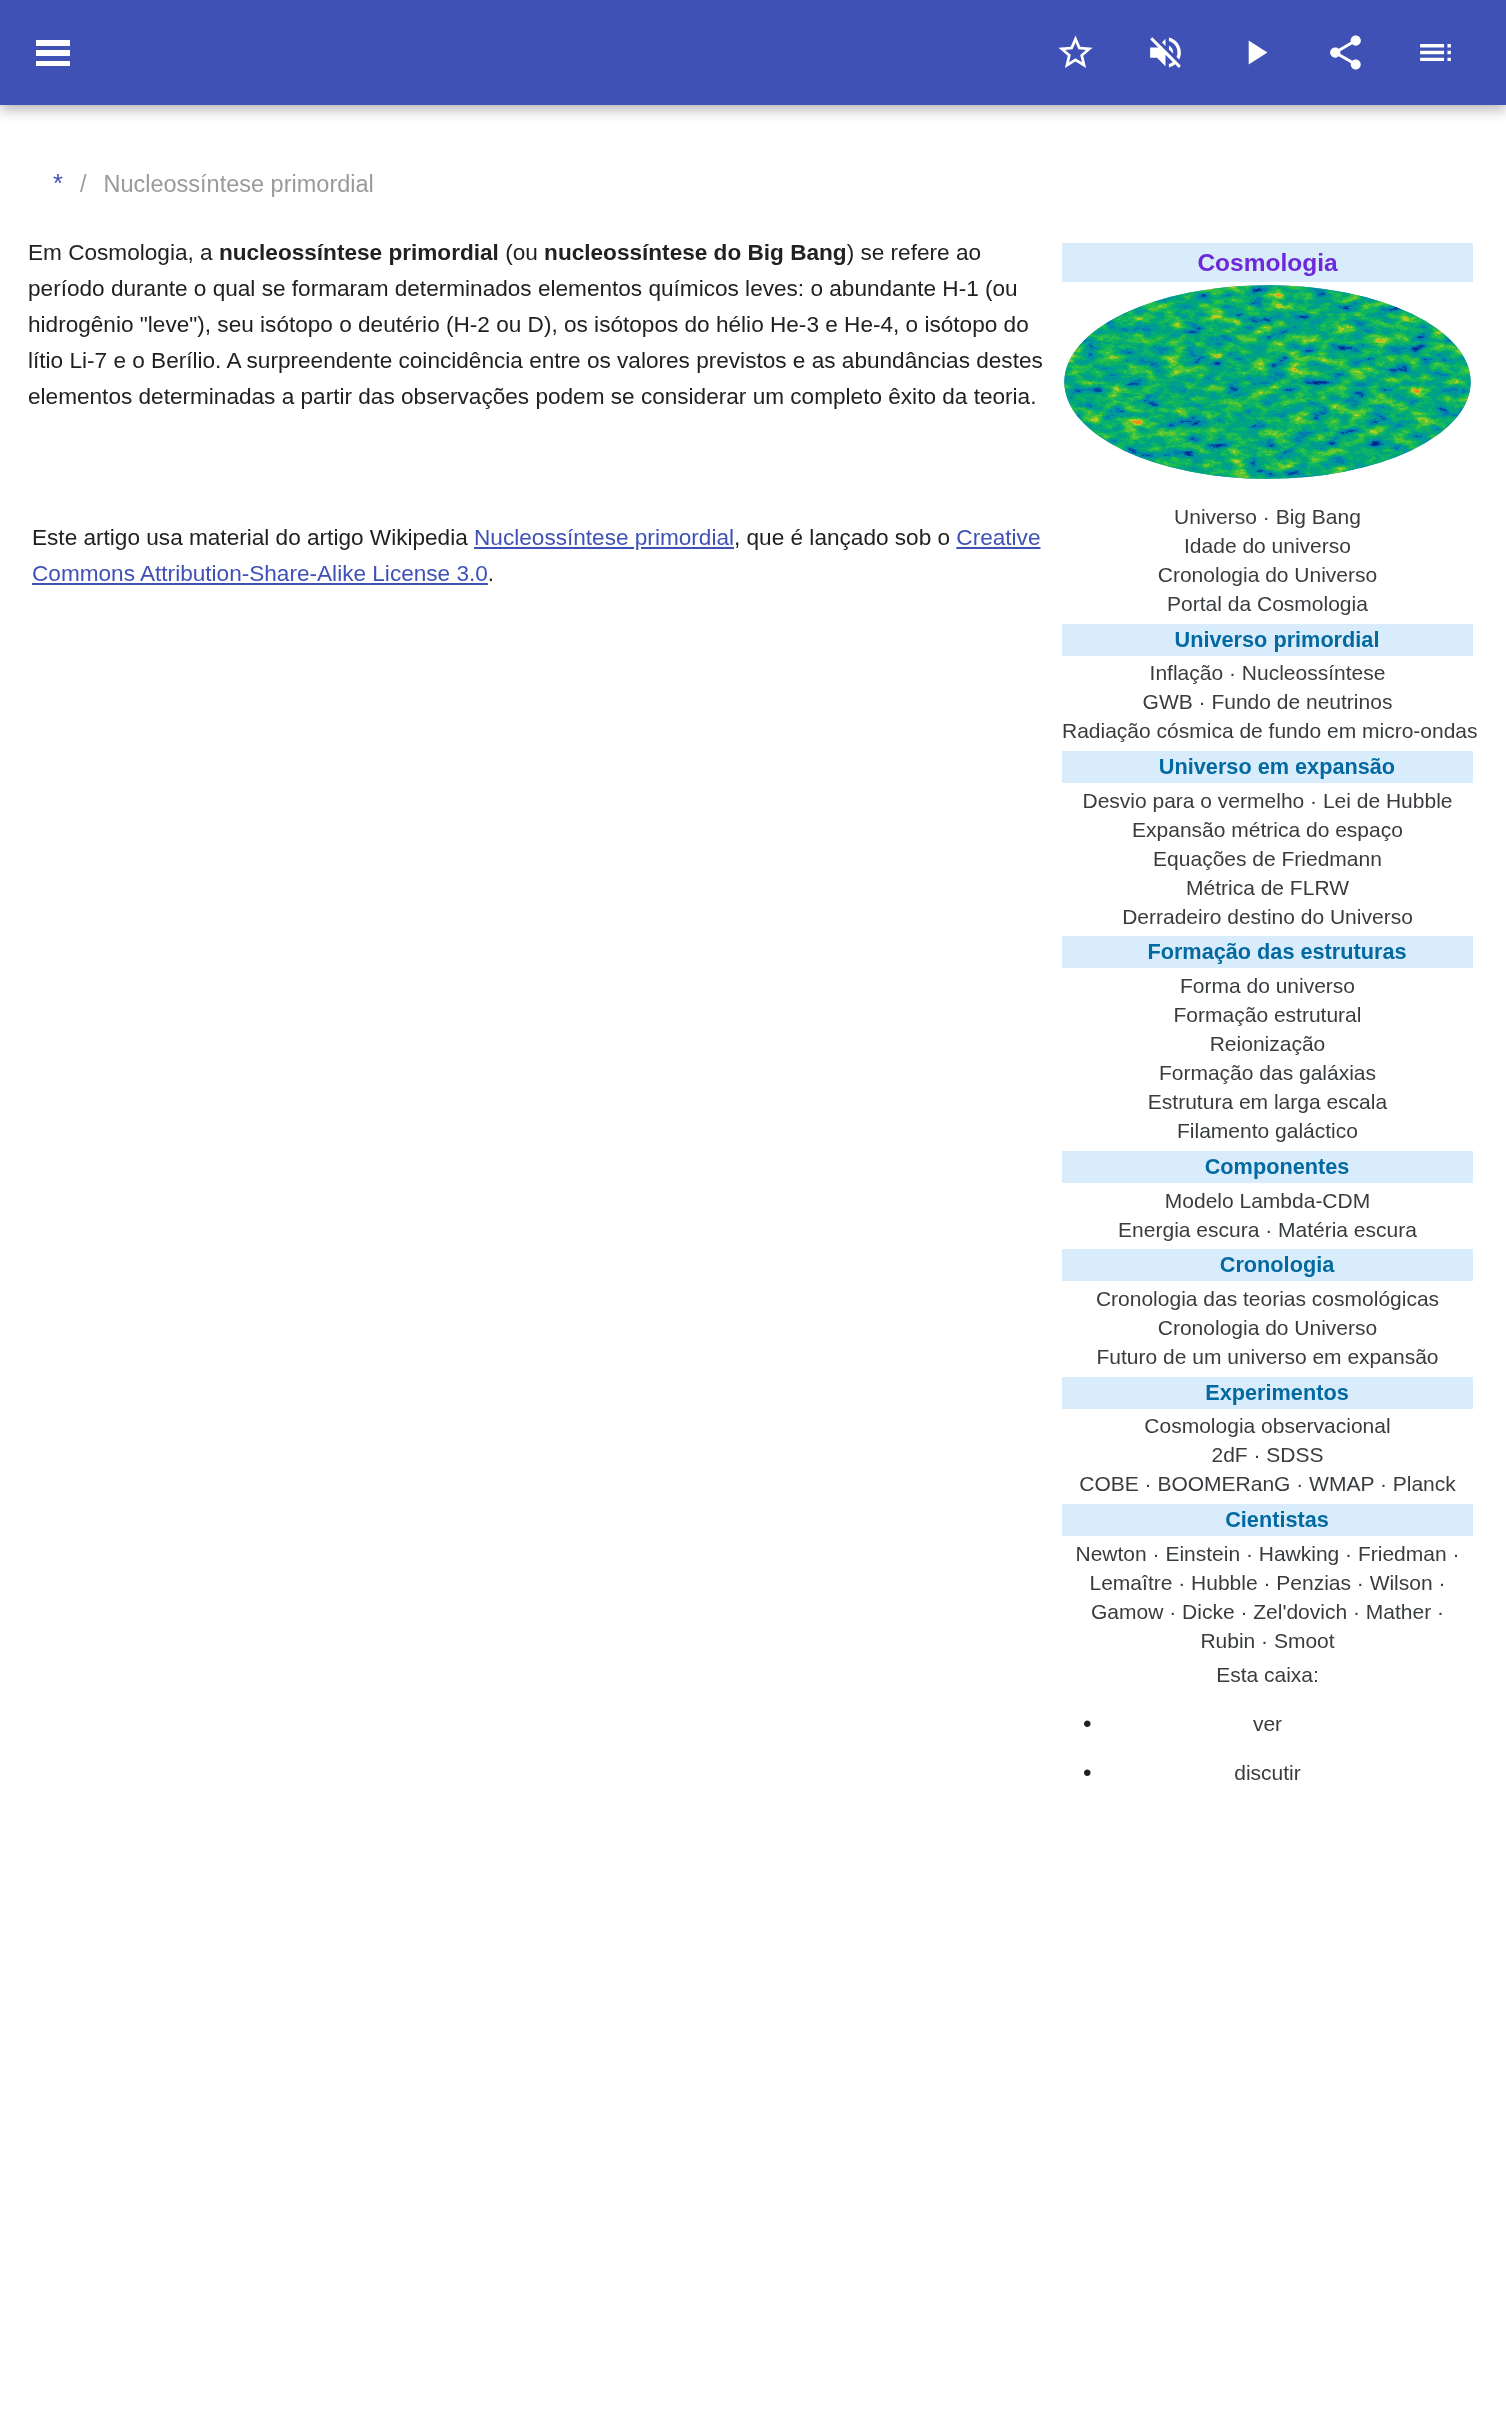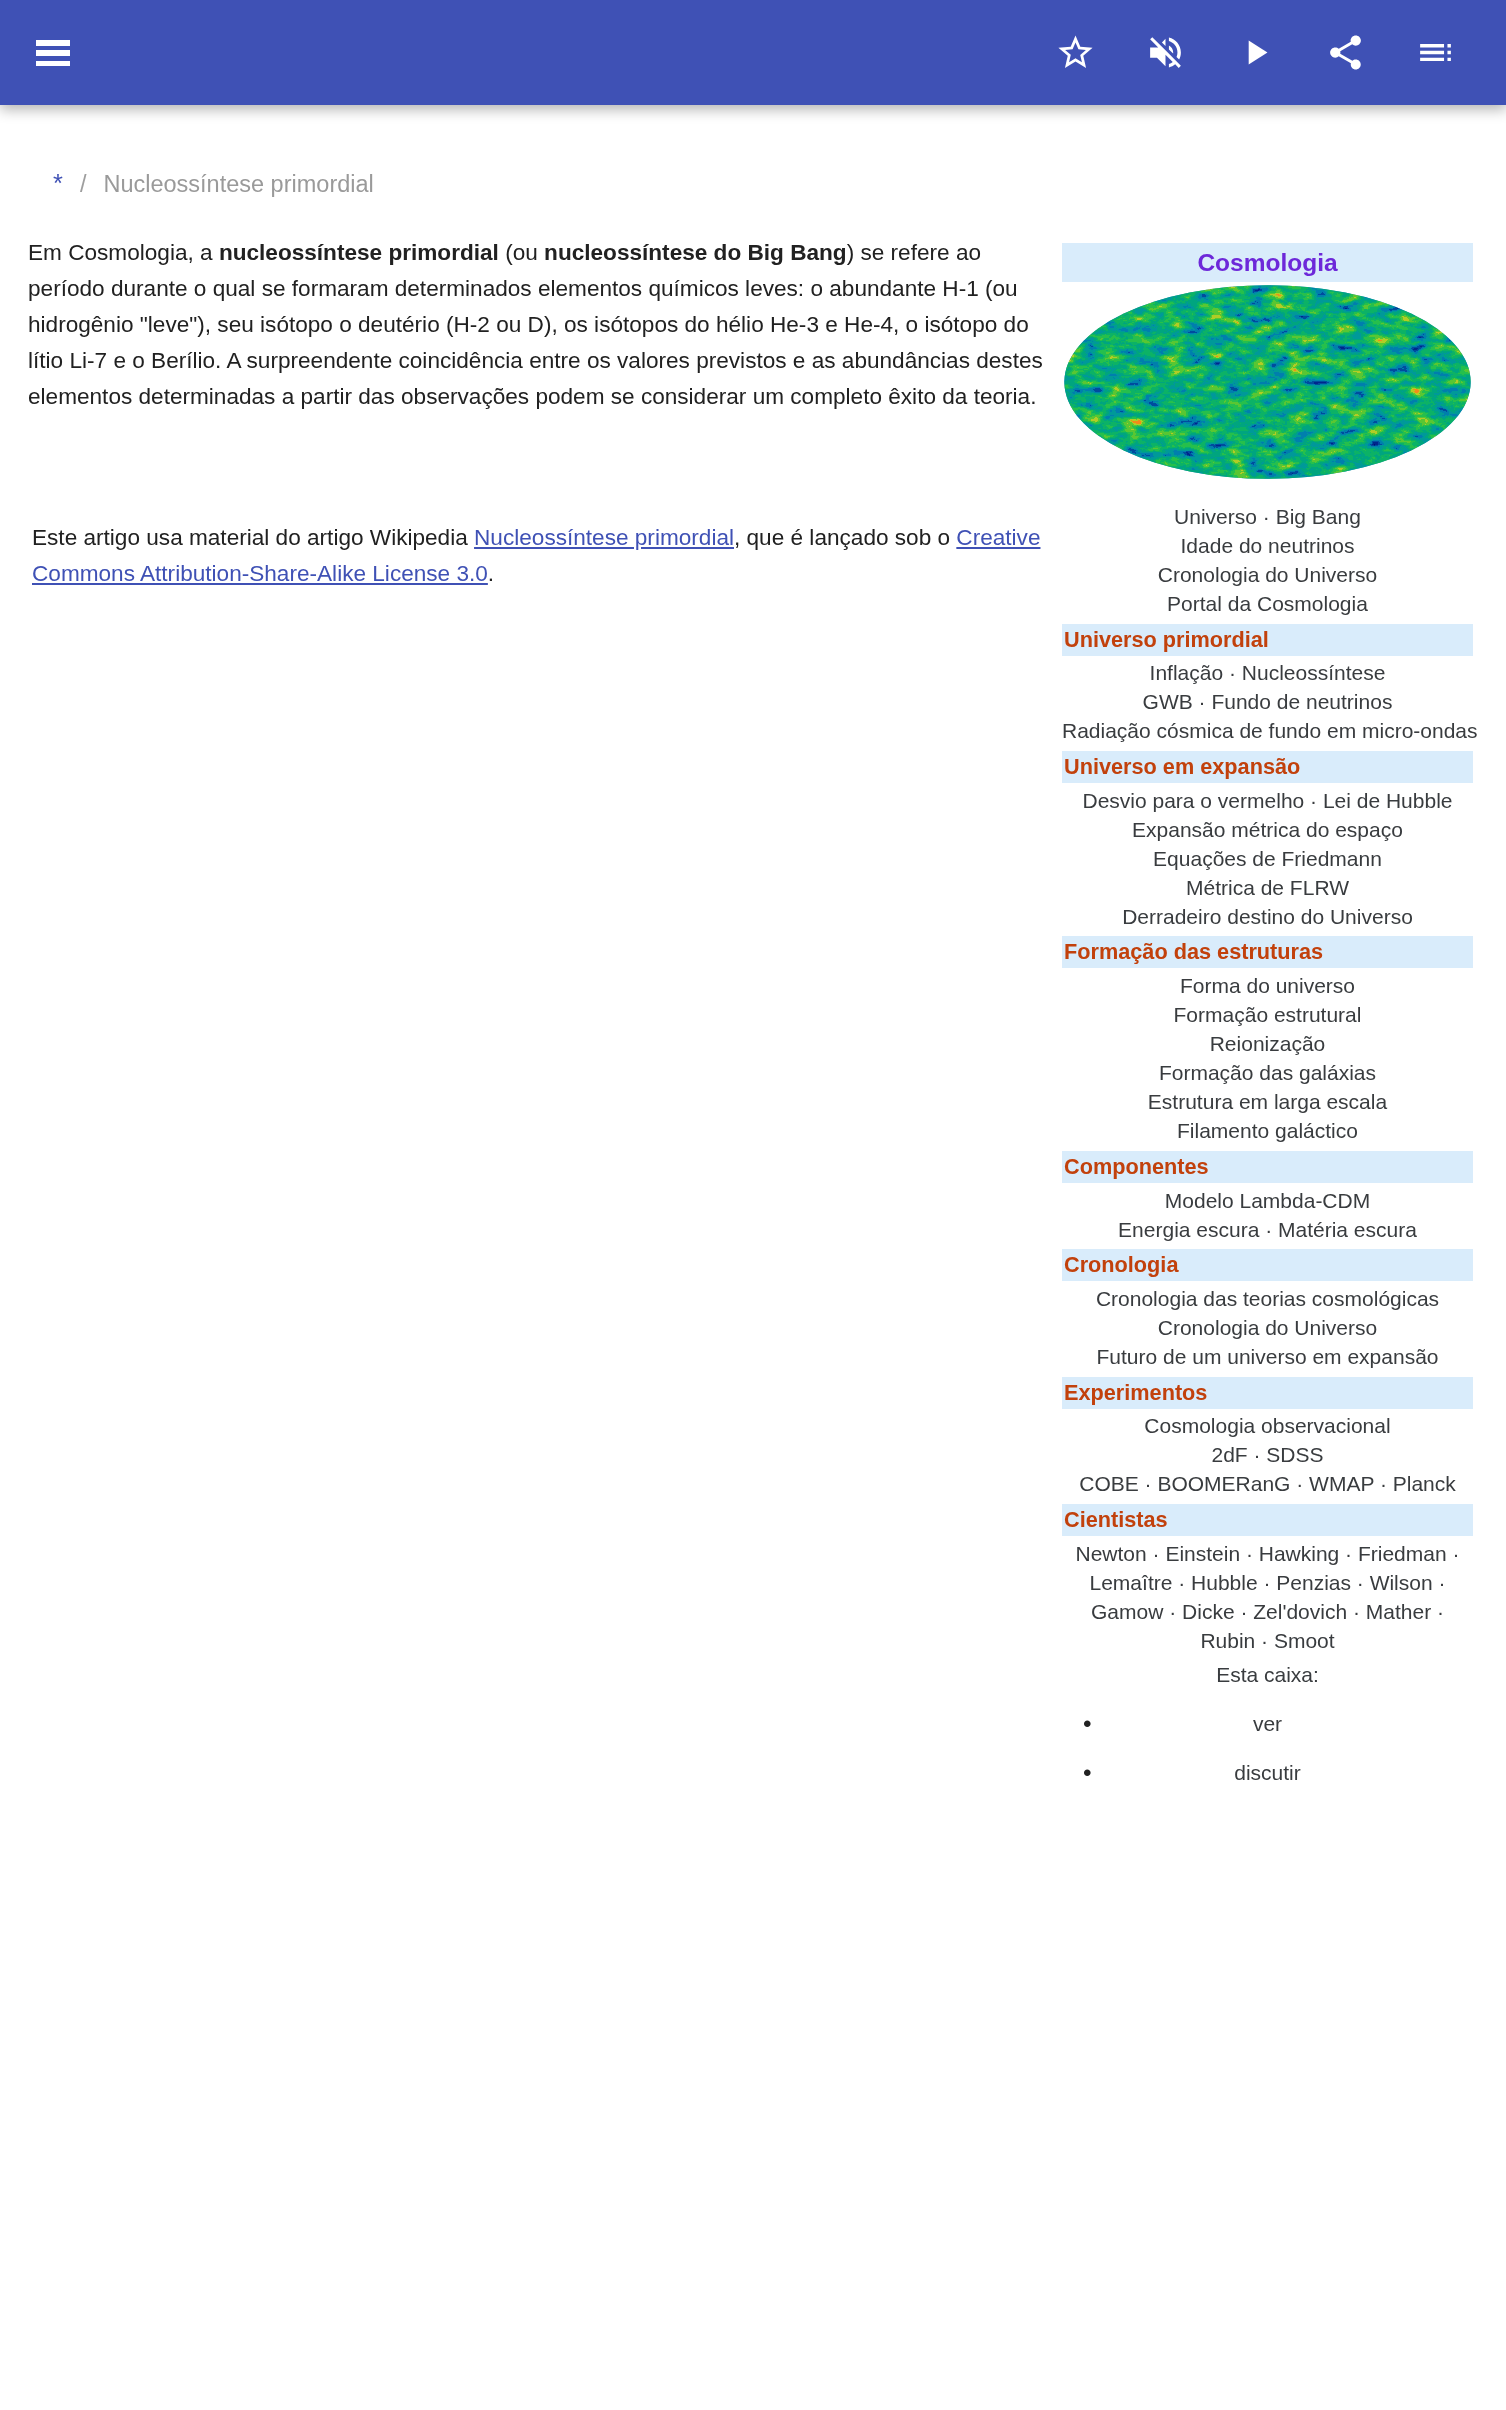--- a/index.html
+++ b/index.html
@@ -33,21 +33,21 @@
 
   
   .infobox{position:absolute;left:1062px;top:243px;width:411px;color:#393c3f;font-size:21px;}
   .infobox-title{background:#D9ECFB;height:39px;line-height:39px;text-align:center;
                  font-weight:700;font-size:24.5px;color:#6d28d9;}
   .cmb{width:411px;height:200px;line-height:0;}
   .top-links{margin-top:20px;}
   .linkline{text-align:center;line-height:29px;white-space:nowrap;cursor:pointer;}
   .wrapline{text-align:center;line-height:29px;cursor:pointer;}
   .sec-header{background:#D9ECFB;height:32px;line-height:32px;font-weight:700;font-size:21.7px;
-              color:#c2410c;padding-left:2px;box-sizing:border-box;margin-top:5.6px;}
+              color:#0369a1;padding-left:19px;box-sizing:border-box;margin-top:5.6px;text-align:center;}
   .sec-lines{margin:2.8px 0 5.6px 0;}
   .caixa-label{text-align:center;line-height:29px;margin-top:0;}
   .caixa-list{list-style:none;margin:0;padding:0;}
   .caixa-list li{position:relative;text-align:center;line-height:29px;cursor:pointer;margin-top:20px;}
   .caixa-list li::before{content:"\2022";position:absolute;left:21px;top:0;color:#212121;
                          font-size:24.5px;}
 </style>
 </head>
 <body>
 
@@ -120,21 +120,21 @@
         </defs>
         <g clip-path="url(#cmbClip)">
           <rect width="437" height="212" fill="#2a8fbb"></rect>
           <rect width="437" height="212" filter="url(#cmbNoise)"></rect>
         </g>
       </svg>
     </div>
 
     <div class="top-links">
       <div class="linkline">Universo · Big Bang</div>
-      <div class="linkline">Idade do neutrinos</div>
+      <div class="linkline">Idade do universo</div>
       <div class="linkline">Cronologia do Universo</div>
       <div class="linkline">Portal da Cosmologia</div>
     </div>
 
     <div class="sec-header">Universo primordial</div>
     <div class="sec-lines">
       <div class="linkline">Inflação · Nucleossíntese</div>
       <div class="linkline">GWB · Fundo de neutrinos</div>
       <div class="linkline">Radiação cósmica de fundo em micro-ondas</div>
     </div>

